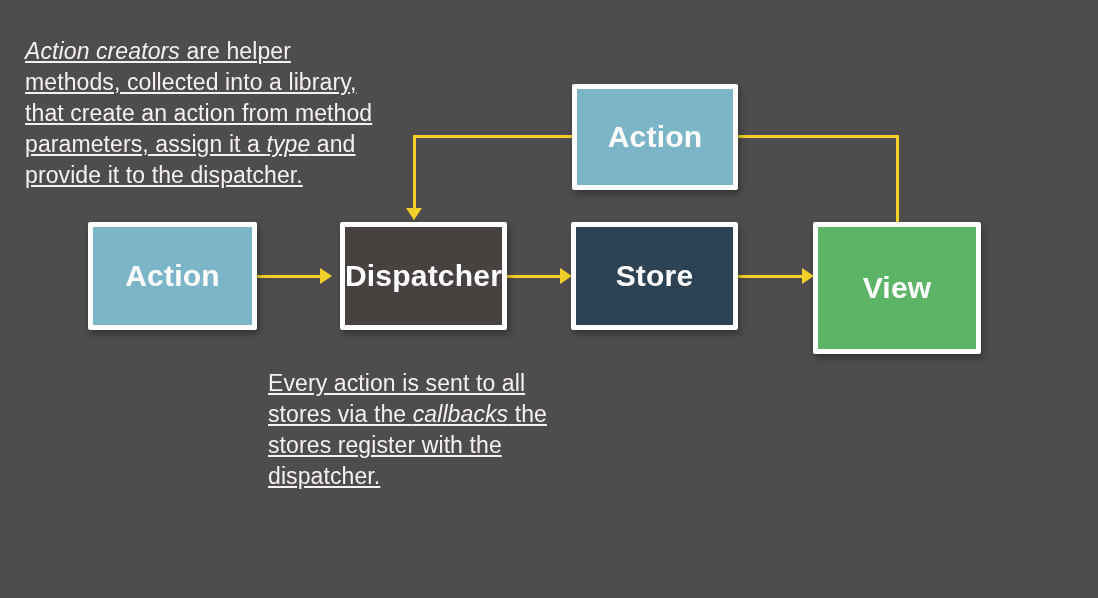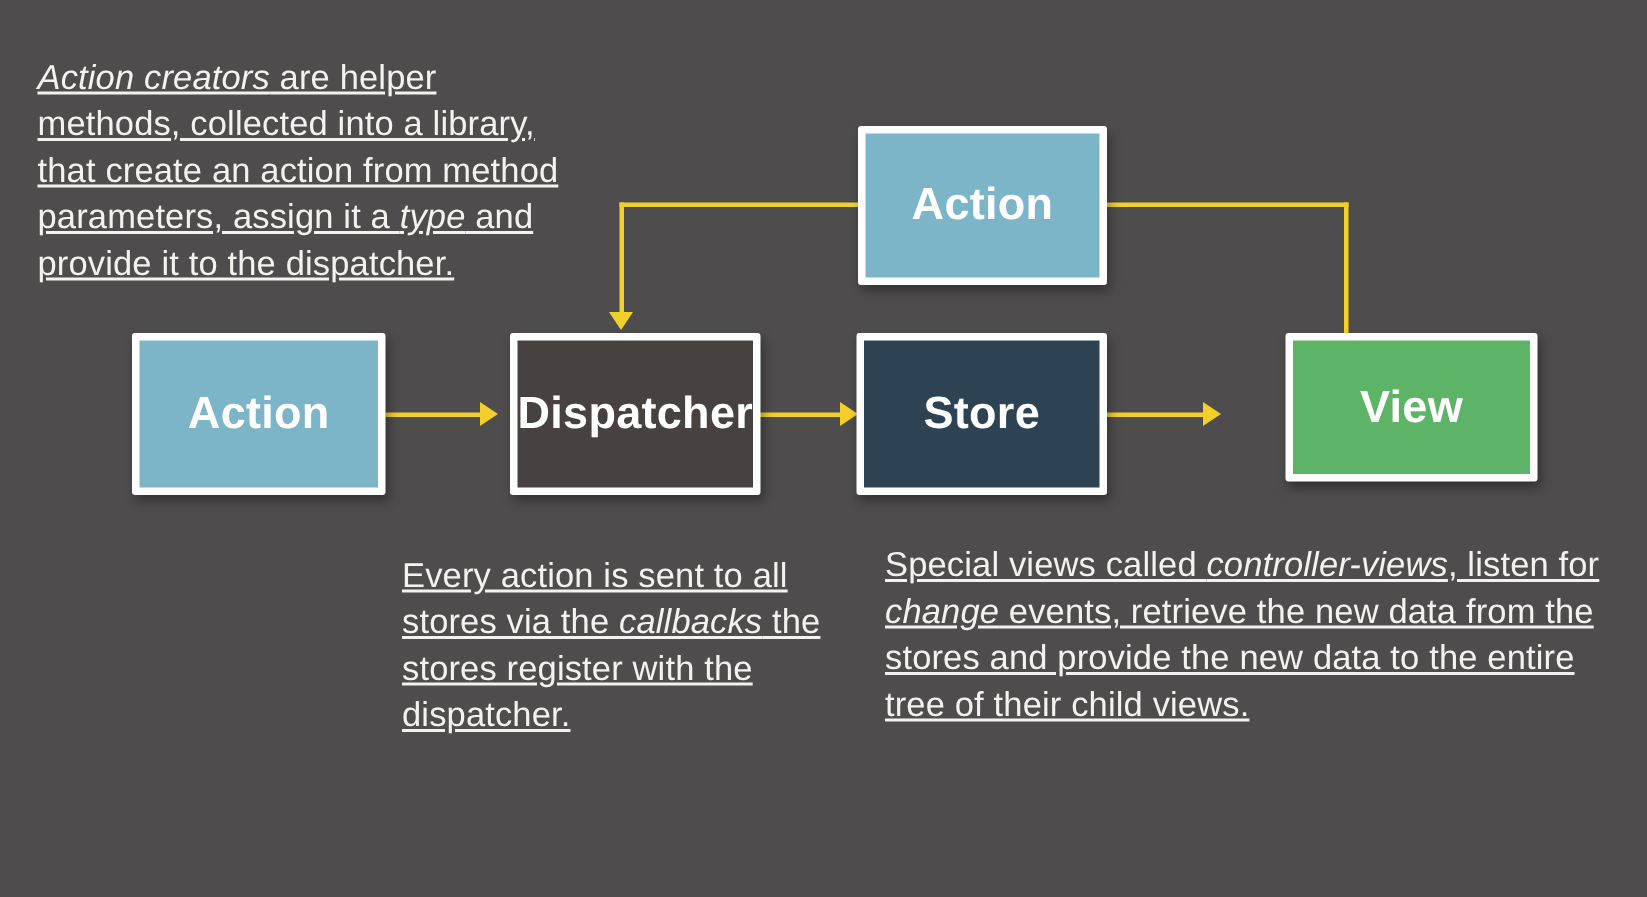--- a/index.html
+++ b/index.html
@@ -42,21 +42,21 @@
     box-shadow: 2px 4px 7px rgba(0,0,0,0.35);
     color: #ffffff;
     font-size: 30px;
     font-weight: bold;
     letter-spacing: 0.2px;
   }
   .node-action-top { left: 572px; top: 84px;  width: 166px; height: 106px; background: var(--action_blue, #7db5c8); }
   .node-action     { left: 88px;  top: 222px; width: 169px; height: 108px; background: var(--action_blue, #7db5c8); }
   .node-dispatcher { left: 340px; top: 222px; width: 167px; height: 108px; background: var(--dispatcher_gray, #474240); }
   .node-store      { left: 571px; top: 222px; width: 167px; height: 108px; background: var(--store_slate, #2d4353); text-align: center; }
-  .node-view       { left: 813px; top: 222px; width: 168px; height: 99px; background: var(--view_green, #5db366); margin-left: 44px; }
+  .node-view       { left: 813px; top: 222px; width: 168px; height: 132px; background: var(--view_green, #5db366); }
 
   
   .h-line, .v-line { position: absolute; background: var(--line_yellow, #f3d029); }
   .h-line { height: 3px; }
   .v-line { width: 3px; }
 
   .head-right {
     position: absolute;
     width: 0; height: 0;
     border-top: 8px solid transparent;
@@ -115,16 +115,15 @@
 
   <div class="node node-dispatcher">Dispatcher</div>
 
   <div class="node node-store">Store</div>
 
   <div class="node node-view">View</div>
 
   <p class="caption cap-dispatcher"><span>Every action is sent to all stores via the </span><em>callbacks</em><span> the stores register with the dispatcher.</span></p>
 
   <div class="caption cap-right">
-    <p><span>Special views called </span><em>controller-views</em><span>, listen for </span><em>change</em><span> events, retrieve the new data from the stores and provide the new data to the entire tree of their child views.</span></p>
   </div>
 
 </div>
 
 </body></html>

